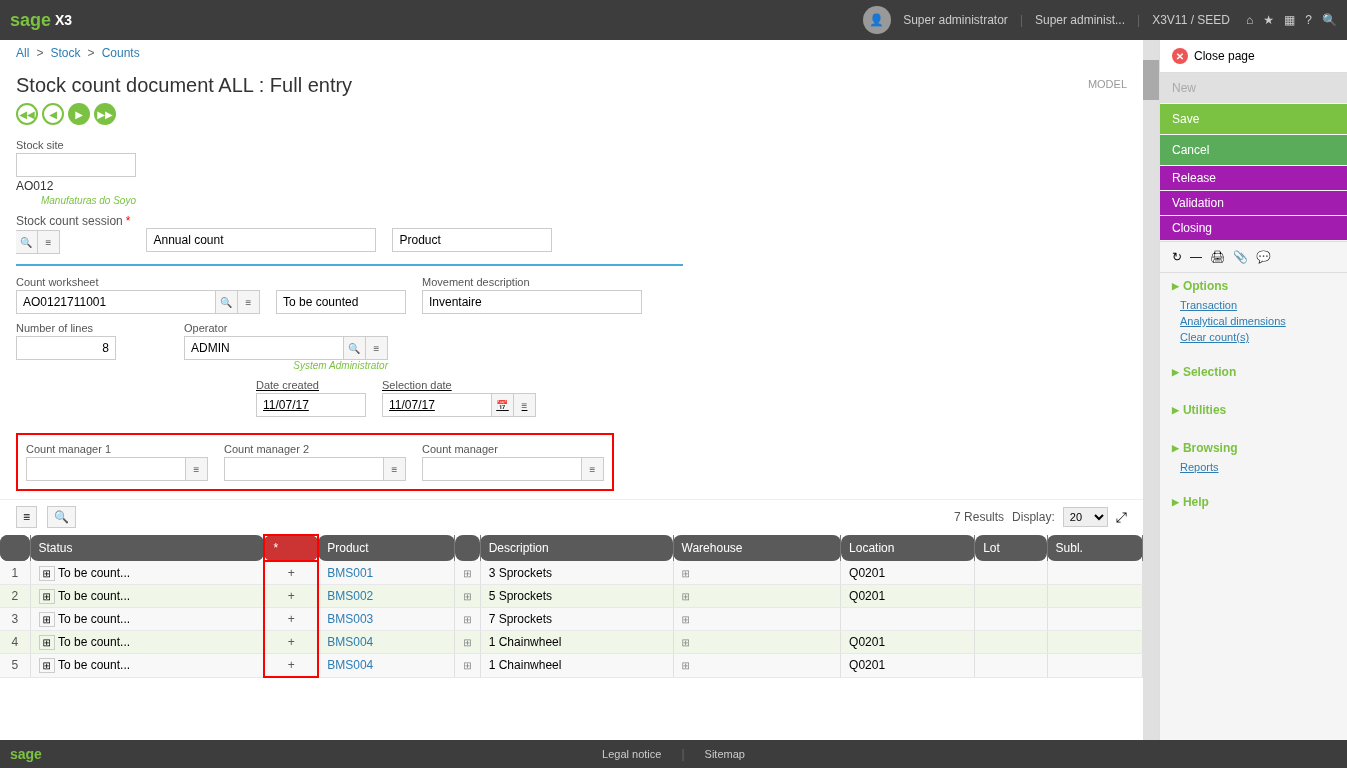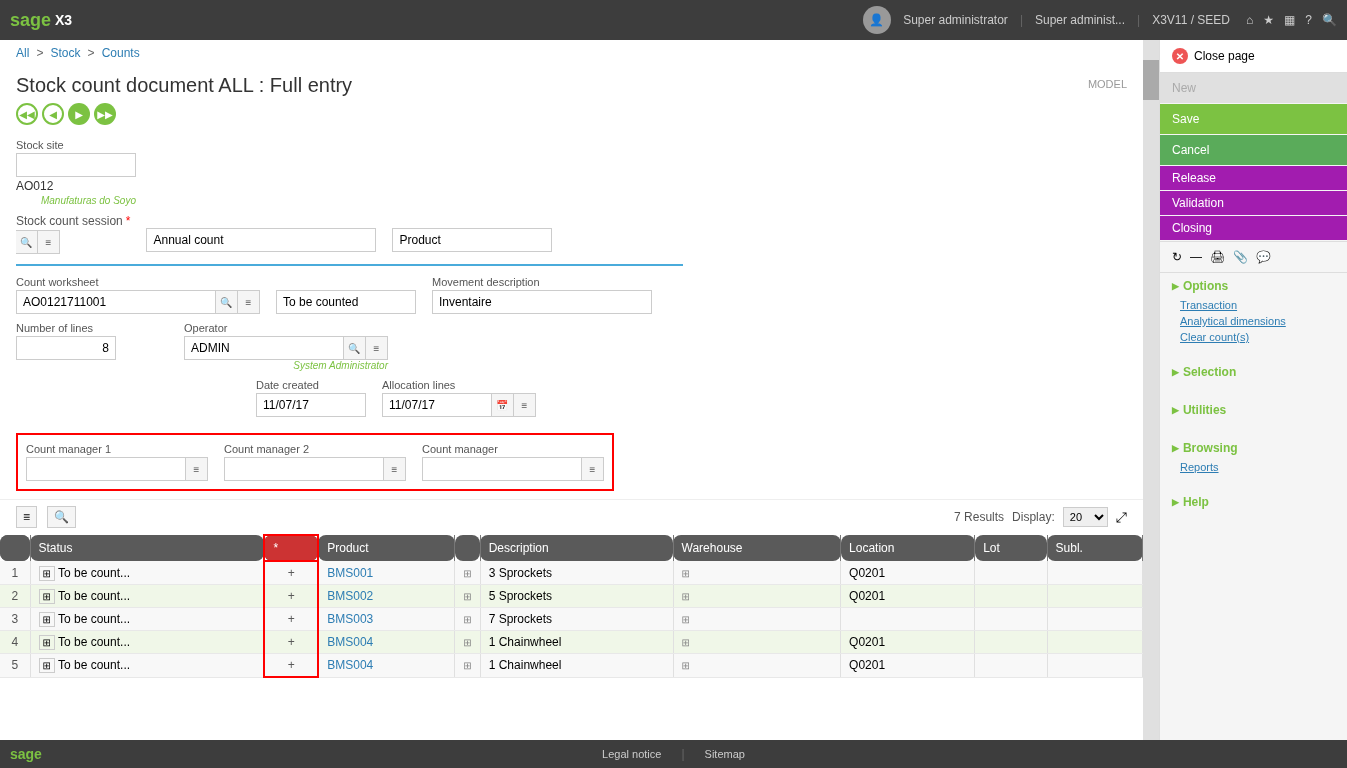--- a/index.html
+++ b/index.html
@@ -180,21 +180,21 @@
         <div class="form-group">
           <label class="form-label">Count worksheet</label>
           <div class="form-input-with-btns">
             <input type="text" style="width: 200px; height: 24px; border: 1px solid rgb(204, 204, 204); padding: 3px 6px; font-size: 12px;" value="AO0121711001">
             <button class="input-btn">🔍</button>
             <button class="input-btn">≡</button>
           </div>
         </div>
         <div class="form-group">
           <label class="form-label">&nbsp;</label>
-          <input class="form-input" type="text" style="width: 140px;" value="To be counted">
+          <input class="form-input" type="text" style="width: 130px;" value="To be counted">
         </div>
         <div class="form-group">
           <label class="form-label">Movement description</label>
           <input class="form-input" type="text" style="width: 220px;" value="Inventaire">
         </div>
       </div>
 
       
       <div class="form-row">
         <div class="form-group">
@@ -206,27 +206,27 @@
           <div class="form-input-with-btns">
             <input type="text" style="width: 160px; height: 24px; border: 1px solid rgb(204, 204, 204); padding: 3px 6px; font-size: 12px;" value="ADMIN">
             <button class="input-btn">🔍</button>
             <button class="input-btn">≡</button>
           </div>
           <div class="sub-label">System Administrator</div>
         </div>
       </div>
 
       
-      <div class="form-row" style="margin-left:240px;">
+      <div class="form-row" style="margin-left:240px;text-decoration:underline;">
         <div class="form-group">
           <label class="form-label">Date created</label>
           <input class="form-input" type="text" style="width: 110px;" value="11/07/17">
         </div>
         <div class="form-group">
-          <label class="form-label">Allocation lines</label>
+          <label class="form-label">Selection date</label>
           <div class="form-input-with-btns">
             <input type="text" style="width: 110px; height: 24px; border: 1px solid rgb(204, 204, 204); padding: 3px 6px; font-size: 12px;" value="11/07/17">
             <button class="input-btn">📅</button>
             <button class="input-btn">≡</button>
           </div>
         </div>
       </div>
 
       
       <div style="border:2px solid red; padding:8px; margin: 8px 0; display:inline-flex; gap:16px;">

